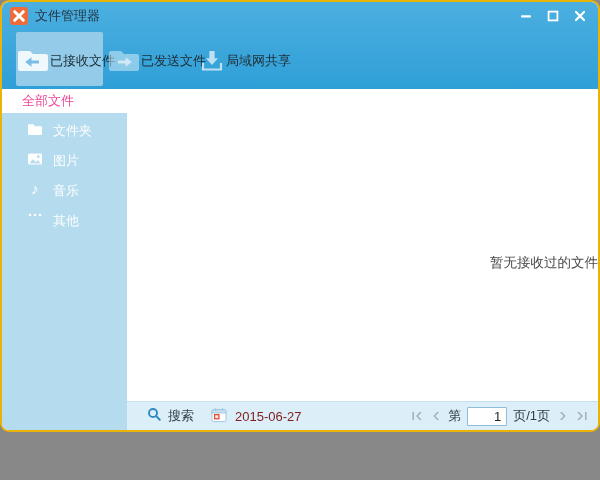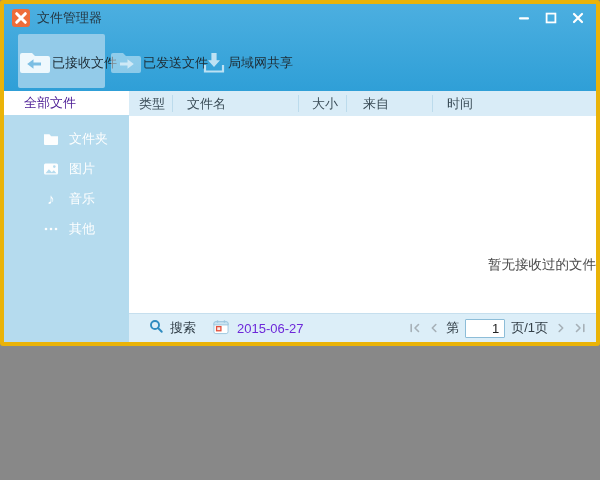--- a/index.html
+++ b/index.html
@@ -1,41 +1,41 @@
 <!DOCTYPE html>
 <html><head>
 <meta charset="utf-8">
 <style>
   html,body{margin:0;padding:0;background:#888;}
   body{width:600px;height:480px;font-family:"Liberation Sans","DejaVu Sans",sans-serif;}
   *{box-sizing:border-box;}
-  .window{position:relative;width:600px;height:346px;background:#fff;border:4px solid #eab308;
-    border-radius:3px;overflow:hidden;}
+  .window{position:relative;width:600px;height:432px;background:#fff;border:2px solid #eab308;
+    border-radius:9px;overflow:hidden;}
   
   .topbar{position:absolute;left:0;top:0;right:0;height:87px;
     background:linear-gradient(#4cafe0,#2f9fd7);}
   .titlebar{position:absolute;left:0;top:0;right:0;height:28px;display:flex;align-items:center;}
   .app-icon{width:18px;height:18px;margin-left:8px;display:flex;}
   .title{margin-left:7px;font-size:13px;color:#253743;}
   .win-btns{position:absolute;right:5px;top:3px;display:flex;}
   .win-btn{width:27px;height:21px;display:flex;align-items:center;justify-content:center;cursor:default;}
   
   .toolbar{position:absolute;left:0;top:28px;right:0;height:59px;display:flex;padding-left:14px;}
   .tab{width:87px;height:54px;margin-right:4px;margin-top:2px;border-radius:2px;
     display:flex;flex-direction:row;align-items:center;justify-content:flex-start;padding-top:3px;}
   .tab.active{background:#93cbe9;}
   .tab-icon{height:32px;display:flex;align-items:center;justify-content:center;}
   .tab-label{font-size:13px;color:#1e2d36;margin-top:1px;white-space:nowrap;}
   .dim{opacity:.78;}
   
   .sidebar{position:absolute;left:0;top:87px;bottom:0;width:125px;background:#b5dbee;}
   .side-selected{height:24px;line-height:24px;background:#ffffff;padding-left:20px;
-    font-size:13px;color:#4c1d95;}
+    font-size:13px;color:#ec4899;}
   .side-items{margin-top:9px;}
-  .side-item{height:30px;display:flex;align-items:center;padding-left:38px;color:#fdfefe;font-size:13px;}
+  .side-item{height:30px;display:flex;align-items:flex-start;padding-left:24px;color:#fdfefe;font-size:13px;}
   .side-icon{width:18px;margin-right:9px;display:flex;justify-content:center;align-items:center;}
   .note{font-size:15px;color:#fff;line-height:14px;}
   
   .table-header{position:absolute;left:125px;right:0;top:87px;height:25px;background:#d9ecf7;
     display:flex;align-items:center;font-size:13px;color:#3a4c57;}
   .th{height:17px;line-height:17px;}
   .th+.th{border-left:1px solid #bcdbec;}
   .th1{width:43px;padding-left:10px;}
   .th2{width:126px;padding-left:14px;}
   .th3{width:48px;padding-left:13px;}
@@ -43,21 +43,21 @@
   .th5{flex:1;padding-left:14px;}
   
   .main{position:absolute;left:125px;right:0;top:112px;bottom:29px;background:#ffffff;}
   .empty{margin-top:140px;text-align:right;font-size:13.5px;color:#4a4a4a;}
   
   .statusbar{position:absolute;left:125px;right:0;bottom:0;height:29px;background:#dceef8;
     border-top:1px solid #c6dfee;display:flex;align-items:center;font-size:13px;color:#2e3b44;}
   .search{display:flex;align-items:center;margin-left:20px;}
   .search-label{margin-left:6px;}
   .datepick{display:flex;align-items:center;margin-left:17px;}
-  .date-text{margin-left:8px;color:#6d28d9;}
+  .date-text{margin-left:8px;color:#7f1d1d;}
   .pagination{margin-left:auto;display:flex;align-items:center;margin-right:7px;}
   .pg-btn{width:17px;height:16px;display:flex;align-items:center;justify-content:center;margin:0 1px;}
   .pg-label{margin:0 3px;color:#333f47;}
   .page-input{width:40px;height:19px;border:1px solid #8dbdd8;background:#fff;text-align:right;
     padding:0 5px 0 2px;font-size:13px;font-family:inherit;color:#222;margin:0 3px;border-radius:1px;}
 </style>
 </head>
 <body>
 
 <div class="window">
@@ -152,27 +152,20 @@
             <circle cx="3" cy="3" r="1.3" fill="#fdfefe"></circle>
             <circle cx="8" cy="3" r="1.3" fill="#fdfefe"></circle>
             <circle cx="13" cy="3" r="1.3" fill="#fdfefe"></circle>
           </svg>
         </span>
         <span>其他</span>
       </div>
     </div>
   </div>
 
-  <div class="table-header">
-    <div class="th th1">类型</div>
-    <div class="th th2">文件名</div>
-    <div class="th th3">大小</div>
-    <div class="th th4">来自</div>
-    <div class="th th5">时间</div>
-  </div>
 
   <div class="main">
     <div class="empty">暂无接收过的文件</div>
   </div>
 
   <div class="statusbar">
     <div class="search">
       <span>
         <svg viewBox="0 0 16 16" width="15" height="15">
           <circle cx="6.4" cy="6.4" r="4.3" fill="none" stroke="#2e8bc0" stroke-width="2"></circle>

